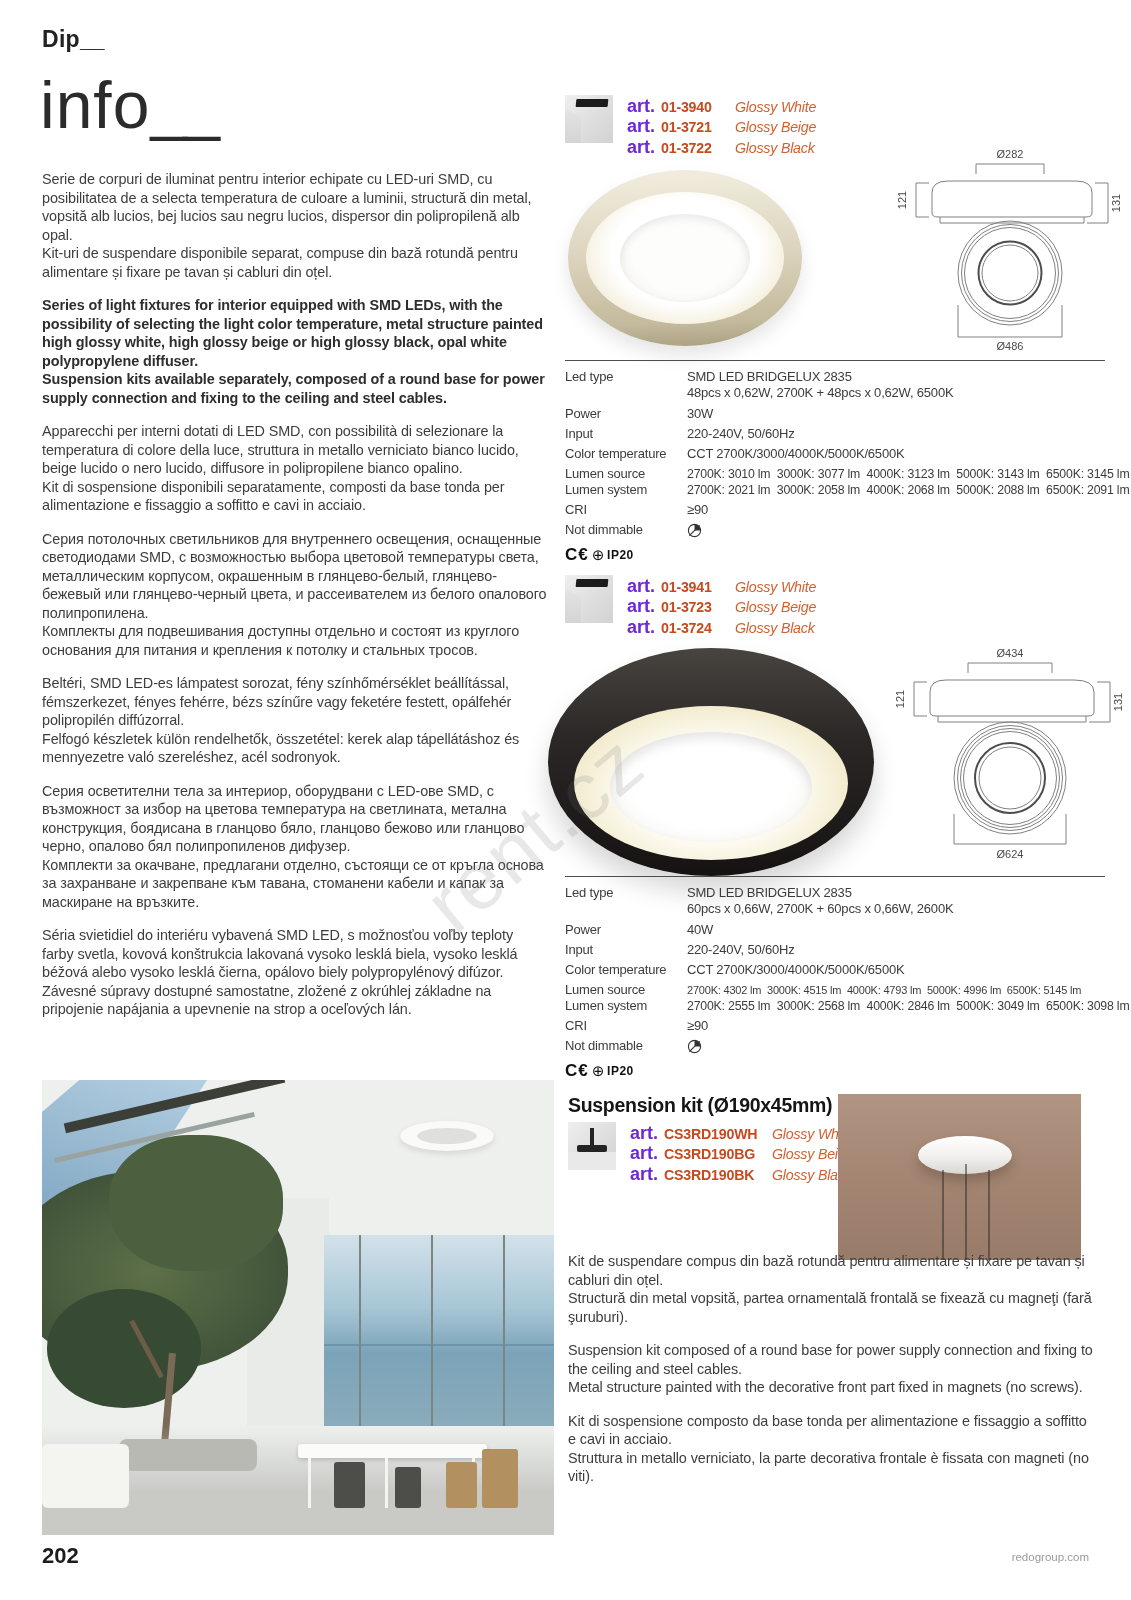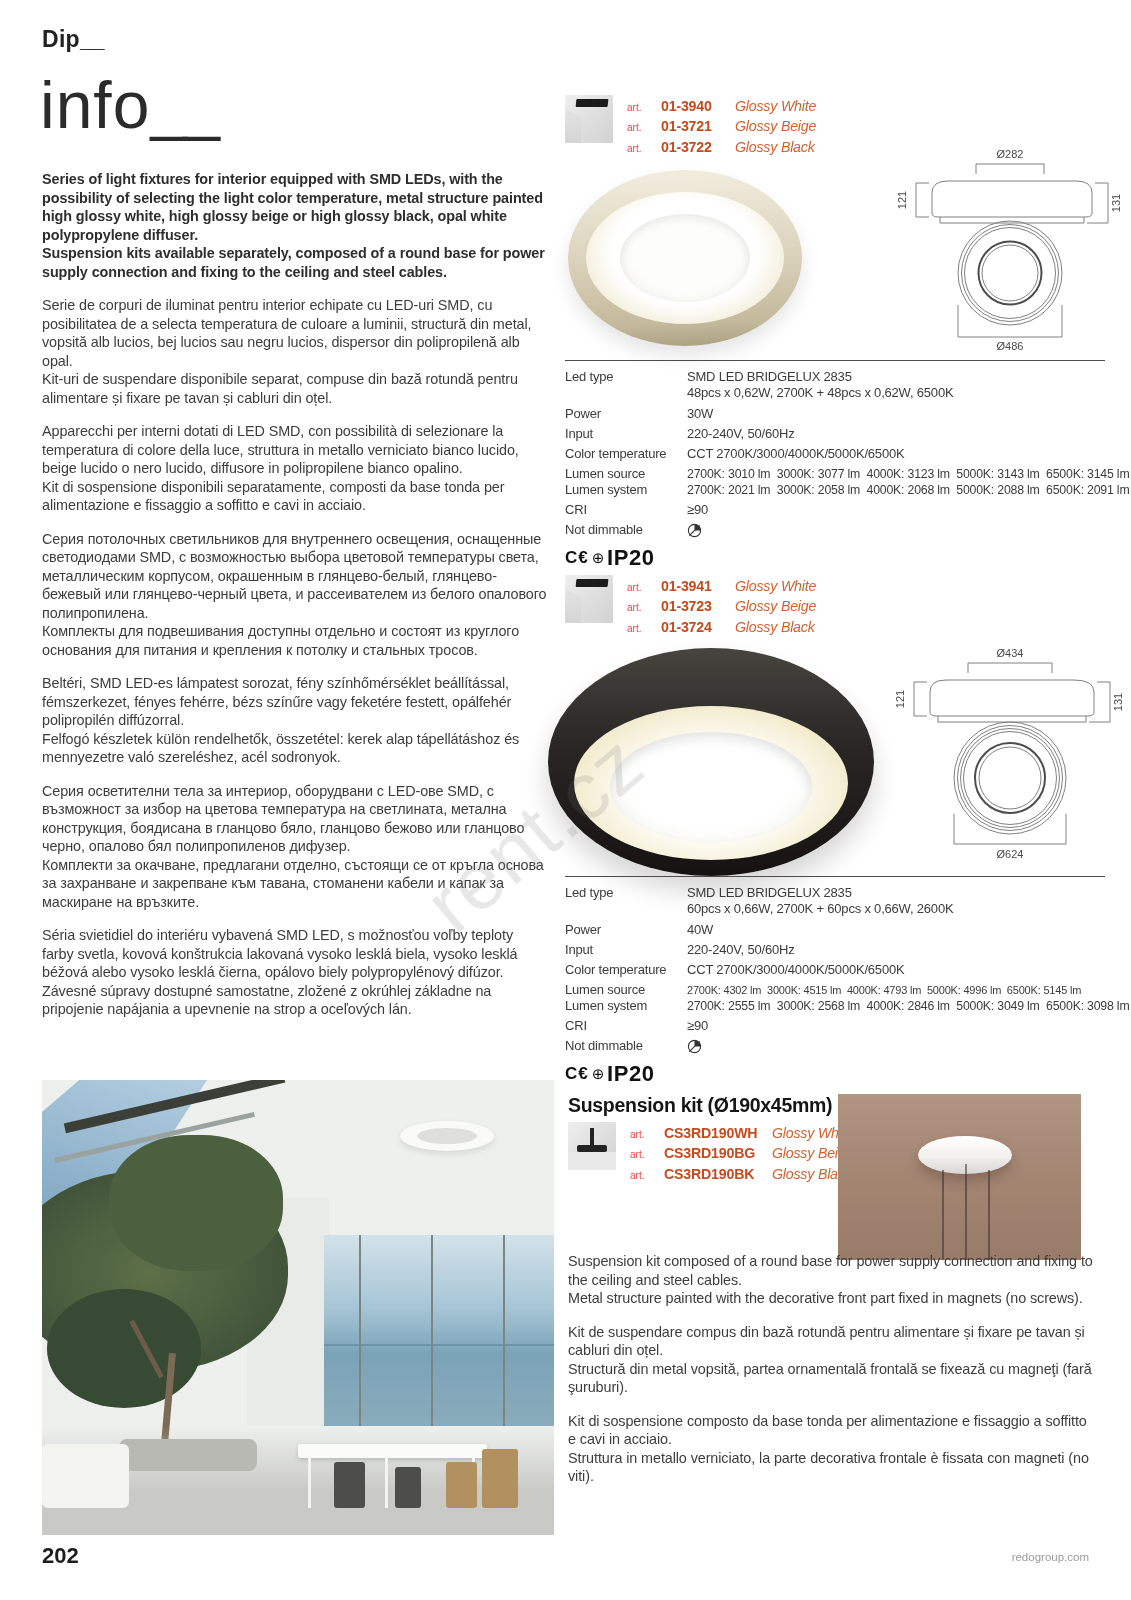--- a/index.html
+++ b/index.html
@@ -21,21 +21,21 @@
   .art-group{position:absolute;display:flex;gap:14px;}
   .thumb{position:relative;width:48px;height:48px;flex:none;
          background:linear-gradient(135deg,#efefef 0%,#dedede 55%,#d2d2d2 100%);}
   .thumb .bar{position:absolute;top:4px;left:11px;right:5px;height:8px;background:#1b1b1b;transform:skewX(-6deg);border-radius:1px;}
   .thumb .facet{position:absolute;left:0;top:14px;width:16px;height:34px;background:linear-gradient(180deg,#e4e4e4,#d4d4d4);clip-path:polygon(0 0,100% 22%,100% 100%,0 100%);}
   .thumb.susp .stem{position:absolute;left:22px;top:6px;width:4px;height:18px;background:#232323;}
   .thumb.susp .disc{position:absolute;left:9px;top:23px;width:30px;height:7px;background:#232323;border-radius:2px;}
   .thumb.susp .shelf{position:absolute;left:0;top:30px;width:48px;height:18px;background:#e9e9e9;}
   .art-rows{padding-top:2px;}
   .art-row{display:flex;align-items:baseline;font-size:14.2px;line-height:19.4px;}
-  .art-prefix{width:34px;color:#ef4444;font-size:10px;flex:none;}
+  .art-prefix{width:34px;color:#6d28d9;font-size:18px;flex:none;font-weight:bold;}
   .art-code{width:74px;font-weight:bold;color:#c64a1e;flex:none;letter-spacing:-.2px;}
   .art-code.wide{width:108px;}
   .art-finish{color:#d2602f;letter-spacing:-.2px;font-style:italic;}
 
   
   .lamp{position:absolute;}
   .ellip{position:absolute;border-radius:50%;}
   .l1-outer{inset:0;background:linear-gradient(178deg,#f0ebdc 5%,#ddd5bf 45%,#c4ba9d 85%,#a99e80 100%);box-shadow:0 10px 18px rgba(0,0,0,.10);}
   .l1-glow{left:18px;top:22px;right:18px;bottom:22px;background:radial-gradient(ellipse at 50% 45%,#ffffff 52%,#f4efdd 74%,#e4dcc2 100%);}
   .l1-diff{left:52px;top:44px;right:52px;bottom:44px;background:radial-gradient(ellipse at 50% 40%,#fdfdfc 58%,#eceae1 100%);box-shadow:inset 0 4px 8px rgba(0,0,0,.08);}
@@ -50,21 +50,21 @@
   
   .spec-table{position:absolute;width:540px;border-top:1px solid #4d4d4d;padding-top:8px;font-size:13px;color:#3c3c3c;letter-spacing:-.2px;}
   .spec-row{display:flex;margin-bottom:4px;line-height:16px;gap:9px;}
   .spec-row.tight{margin-bottom:0;}
   .spec-label{width:113px;flex:none;}
   .spec-value{white-space:pre;}
   .spec-value .v2{white-space:pre;}
   .cert-row{margin-top:7px;display:flex;align-items:center;gap:3px;font-weight:bold;color:#111;}
   .cert-ce{font-size:17px;letter-spacing:1px;}
   .cert-mark{font-size:15px;font-weight:normal;}
-  .cert-ip{font-size:22px;letter-spacing:.5px;}
+  .cert-ip{font-size:12px;letter-spacing:.5px;}
   .nd-icon{display:inline-block;vertical-align:middle;}
 
   
   .susp-title{position:absolute;left:568px;top:1094px;font-size:19.5px;font-weight:bold;color:#151515;letter-spacing:-.3px;}
   .susp-photo{position:absolute;left:838px;top:1094px;width:243px;height:166px;overflow:hidden;
               background:linear-gradient(180deg,#b29483 0%,#a38572 50%,#987b68 100%);}
   .susp-disc{position:absolute;left:80px;top:42px;width:94px;height:38px;border-radius:50%;
              background:linear-gradient(180deg,#ffffff 0%,#f1f0ee 55%,#d9d7d3 100%);box-shadow:0 7px 12px rgba(60,40,30,.28);}
   .wire{position:absolute;width:2px;background:rgba(55,50,46,.55);}
 
@@ -104,24 +104,24 @@
 </style>
 </head>
 <body>
 
 <div class="page">
 
   <div class="brand"><span>Dip</span><span class="accent">__</span></div>
   <div class="big-title"><span>info</span><span class="accent">__</span></div>
 
   <div class="left-col">
+    <p class="para">Serie de corpuri de iluminat pentru interior echipate cu LED-uri SMD, cu posibilitatea de a selecta temperatura de culoare a luminii, structură din metal, vopsită alb lucios, bej lucios sau negru lucios, dispersor din polipropilenă alb opal.
+Kit-uri de suspendare disponibile separat, compuse din bază rotundă pentru alimentare și fixare pe tavan și cabluri din oțel.</p>
     <p class="para bold">Series of light fixtures for interior equipped with SMD LEDs, with the possibility of selecting the light color temperature, metal structure painted high glossy white, high glossy beige or high glossy black, opal white polypropylene diffuser.
 Suspension kits available separately, composed of a round base for power supply connection and fixing to the ceiling and steel cables.</p>
-    <p class="para">Serie de corpuri de iluminat pentru interior echipate cu LED-uri SMD, cu posibilitatea de a selecta temperatura de culoare a luminii, structură din metal, vopsită alb lucios, bej lucios sau negru lucios, dispersor din polipropilenă alb opal.
-Kit-uri de suspendare disponibile separat, compuse din bază rotundă pentru alimentare și fixare pe tavan și cabluri din oțel.</p>
     <p class="para">Apparecchi per interni dotati di LED SMD, con possibilità di selezionare la temperatura di colore della luce, struttura in metallo verniciato bianco lucido, beige lucido o nero lucido, diffusore in polipropilene bianco opalino.
 Kit di sospensione disponibili separatamente, composti da base tonda per alimentazione e fissaggio a soffitto e cavi in acciaio.</p>
     <p class="para">Серия потолочных светильников для внутреннего освещения, оснащенные светодиодами SMD, с возможностью выбора цветовой температуры света, металлическим корпусом, окрашенным в глянцево-белый, глянцево-бежевый или глянцево-черный цвета, и рассеивателем из белого опалового полипропилена.
 Комплекты для подвешивания доступны отдельно и состоят из круглого основания для питания и крепления к потолку и стальных тросов.</p>
     <p class="para">Beltéri, SMD LED-es lámpatest sorozat, fény színhőmérséklet beállítással, fémszerkezet, fényes fehérre, bézs színűre vagy feketére festett, opálfehér polipropilén diffúzorral.
 Felfogó készletek külön rendelhetők, összetétel: kerek alap tápellátáshoz és mennyezetre való szereléshez, acél sodronyok.</p>
     <p class="para">Серия осветителни тела за интериор, оборудвани с LED-ове SMD, с възможност за избор на цветова температура на светлината, метална конструкция, боядисана в гланцово бяло, гланцово бежово или гланцово черно, опалово бял полипропиленов дифузер.
 Комплекти за окачване, предлагани отделно, състоящи се от кръгла основа за захранване и закрепване към тавана, стоманени кабели и капак за маскиране на връзките.</p>
     <p class="para">Séria svietidiel do interiéru vybavená SMD LED, s možnosťou voľby teploty farby svetla, kovová konštrukcia lakovaná vysoko lesklá biela, vysoko lesklá béžová alebo vysoko lesklá čierna, opálovo biely polypropylénový difúzor. Závesné súpravy dostupné samostatne, zložené z okrúhlej základne na pripojenie napájania a upevnenie na strop a oceľových lán.</p>
   </div>
@@ -343,24 +343,24 @@
   </div>
 
   <div class="susp-photo">
     <div class="susp-disc"></div>
     <div class="wire" style="left:104px;top:76px;height:90px;"></div>
     <div class="wire" style="left:127px;top:70px;height:96px;"></div>
     <div class="wire" style="left:150px;top:76px;height:90px;"></div>
   </div>
 
   <div class="susp-desc">
+    <p class="para">Kit de suspendare compus din bază rotundă pentru alimentare și fixare pe tavan și cabluri din oțel.
+Structură din metal vopsită, partea ornamentală frontală se fixează cu magneţi (fară şuruburi).</p>
     <p class="para">Suspension kit composed of a round base for power supply connection and fixing to the ceiling and steel cables.
 Metal structure painted with the decorative front part fixed in magnets (no screws).</p>
-    <p class="para">Kit de suspendare compus din bază rotundă pentru alimentare și fixare pe tavan și cabluri din oțel.
-Structură din metal vopsită, partea ornamentală frontală se fixează cu magneţi (fară şuruburi).</p>
     <p class="para">Kit di sospensione composto da base tonda per alimentazione e fissaggio a soffitto e cavi in acciaio.
 Struttura in metallo verniciato, la parte decorativa frontale è fissata con magneti (no viti).</p>
   </div>
 
   <div class="interior">
     <div class="ph-sky"></div>
     <div class="ph-beam"></div>
     <div class="ph-beam2"></div>
     <div class="ph-innerwall"></div>
     <div class="ph-window"></div>

